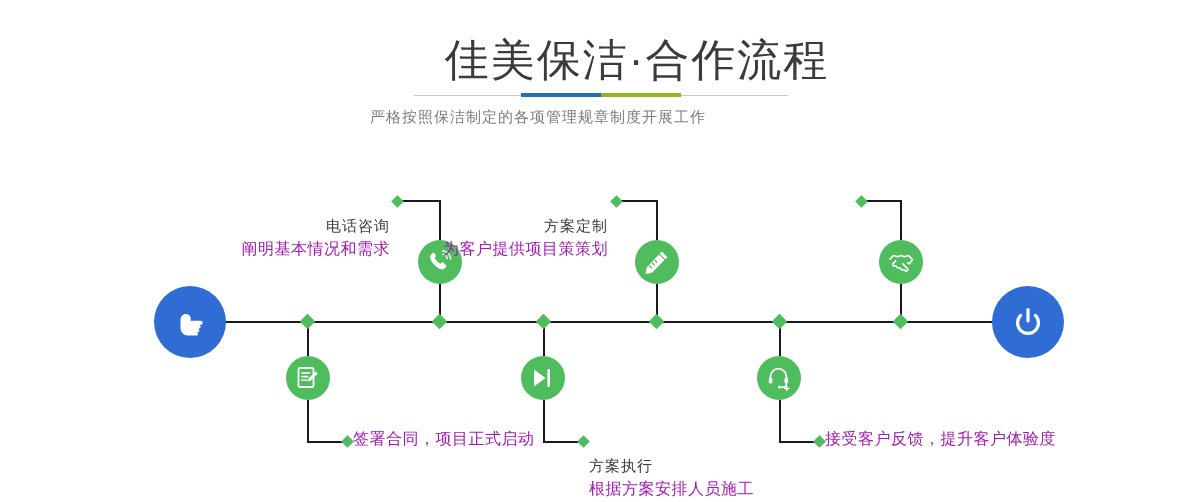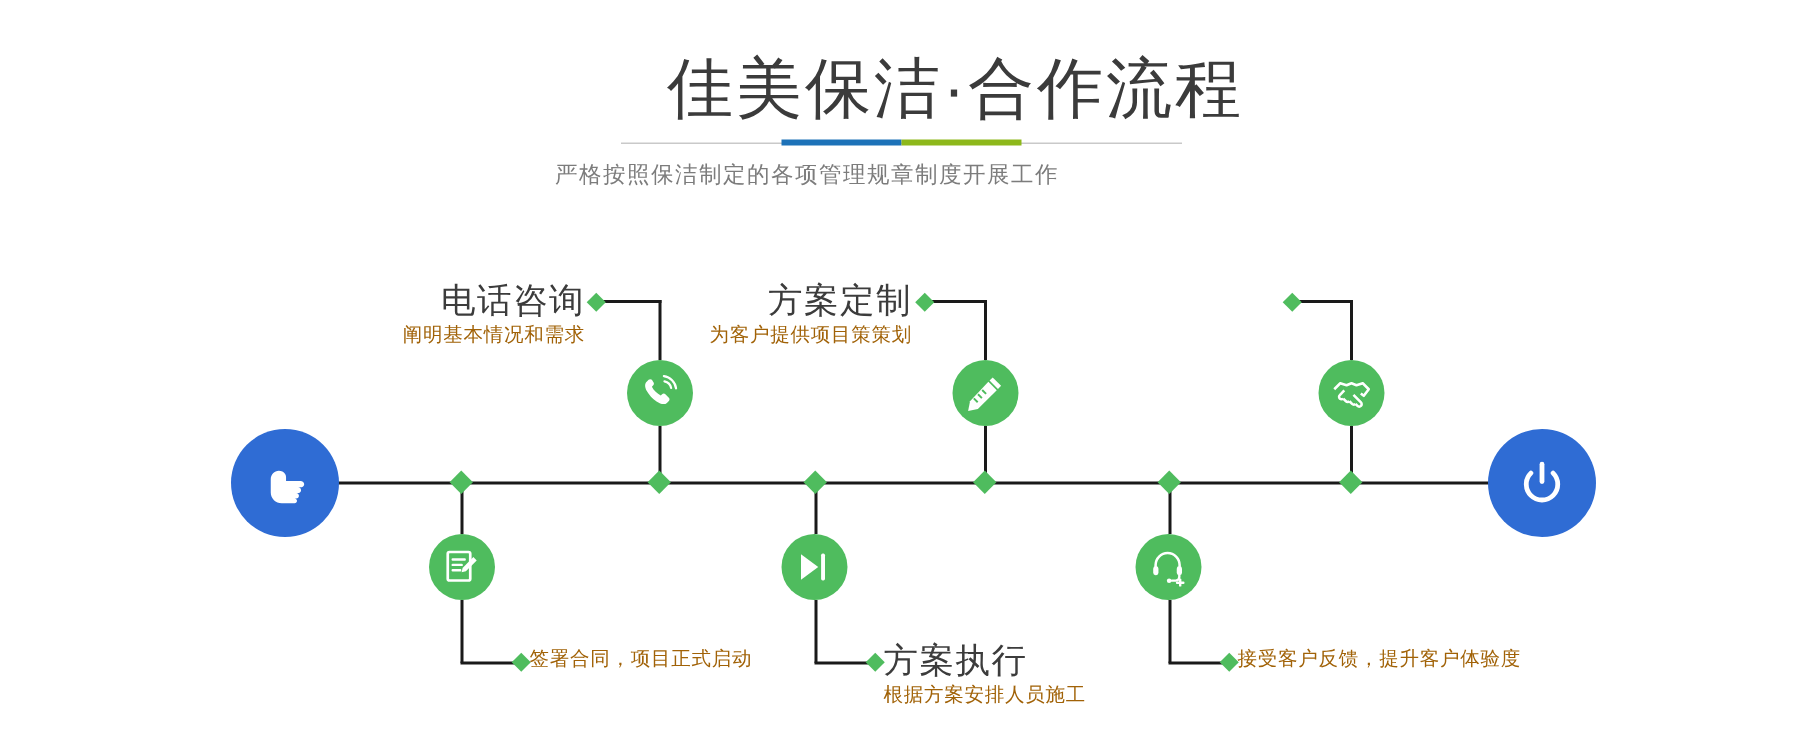--- a/index.html
+++ b/index.html
@@ -128,29 +128,30 @@
     position: absolute;
     height: 2px;
     background: #1a1a1a;
   }
 
   .label {
     position: absolute;
     white-space: nowrap;
   }
   .label .lab-title {
-    font-size: 23px;
+    font-size: 15px;
     line-height: 24px;
     color: #3c3c3c;
     letter-spacing: 1px;
+    margin-top: 26px;
   }
   .label .lab-desc {
-    font-size: 13px;
+    font-size: 16px;
     line-height: 22px;
-    color: #a16207;
+    color: #a21caf;
     letter-spacing: 0.5px;
   }
   .label.above { text-align: right; }
   .label.below { text-align: left; }
 
   .tip {
     position: absolute;
     width: 9px;
     height: 9px;
     background: #4fbc5e;

